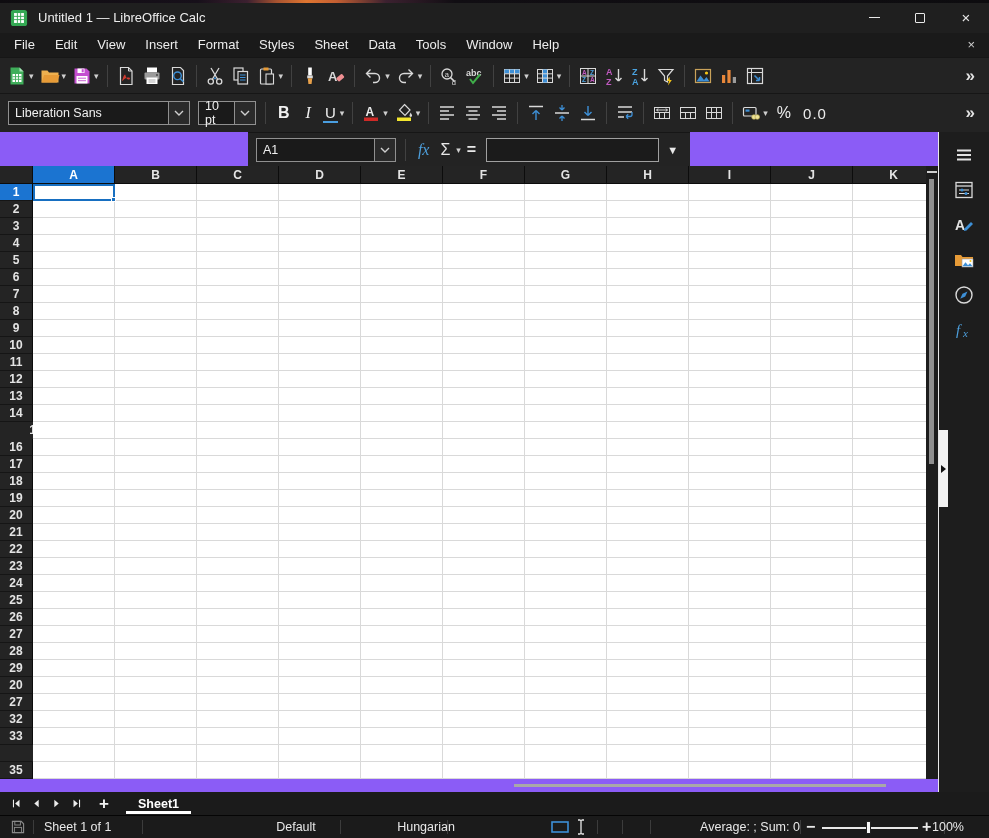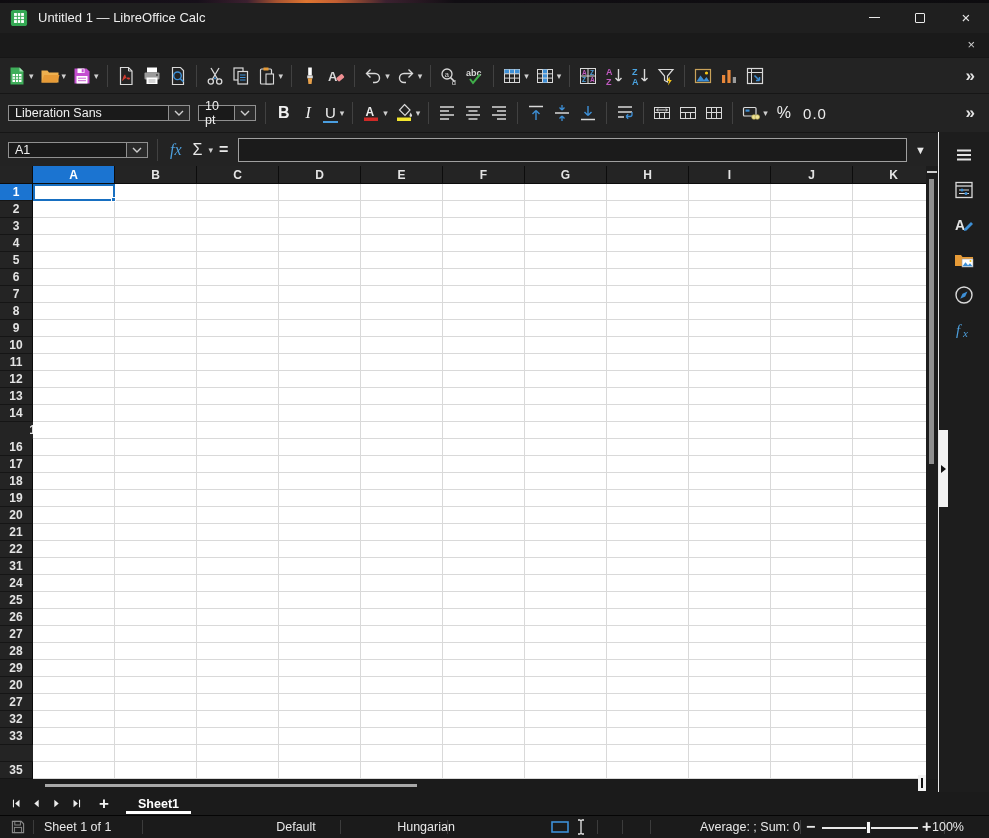--- a/index.html
+++ b/index.html
@@ -34,39 +34,39 @@
   .tb-sep { width:1px; height:22px; background:#414141; margin:0 5px; }
   .dd { font-size:9px; color:#cfcfcf; margin-left:2px; }
   .g-bold { font-weight:bold; font-size:16px; color:#f0f0f0; padding:0 4px; }
   .g-italic { font-style:italic; font-family:"Liberation Serif", serif; font-size:16px; color:#f0f0f0; padding:0 6px; }
   .g-underline { font-size:15px; color:#f0f0f0; border-bottom:2px solid #4a9ee0; padding:0 2px; line-height:1.15; }
   .g-percent { font-size:16px; color:#ececec; padding:0 3px; }
   .g-number { font-size:15px; color:#ececec; padding:0 3px; letter-spacing:1px; }
   .overflow-btn { margin-left:auto; margin-right:10px; font-size:17px; font-weight:bold; color:#e3e3e3; }
 
   
-  .combo { display:flex; align-items:stretch; border:1px solid #909090; background:#1a1a1a; height:16px; }
+  .combo { display:flex; align-items:stretch; border:1px solid #909090; background:#1a1a1a; height:24px; }
   .combo-field { display:flex; align-items:center; padding:0 6px; font-size:12.5px; color:#f0f0f0; flex:1; }
   .combo-btn { width:21px; display:flex; align-items:center; justify-content:center; border-left:1px solid #909090; background:#2a2a2a; }
   .combo-btn svg { width:10px; height:6px; }
   .font-name-combo { width:182px; margin:0 4px; }
   .font-size-combo { width:58px; margin:0 4px; }
   .name-box-combo { width:140px; margin:0 4px; }
 
   
   .formulabar { height:34px; background:#232323; border-top:1px solid #161616; display:flex; align-items:center; padding:0 4px; }
   .fx-label { color:#4d9fdc; font-style:italic; font-family:"Liberation Serif", serif; font-size:16px; padding:0 7px; }
   .sigma-label { color:#e8e8e8; font-size:16px; padding:0 4px; }
   .equals-label { color:#e8e8e8; font-size:16px; padding:0 6px; font-weight:bold; }
   .formula-input { flex:1; height:24px; background:#1b1b1b; border:1px solid #a0a0a0; color:#fff; font-size:12.5px; padding:0 5px; margin-left:4px; }
   .formula-expand { padding:0 8px; color:#e8e8e8; font-size:11px; }
 
   
   .workspace { display:flex; height:660px; }
-  .ws-left { width:938px; display:flex; flex-direction:column; }
+  .ws-left { width:938px; display:flex; flex-direction:column;align-items:center; }
   .grid-zone { height:613px; display:flex; }
 
   .grid { position:relative; width:926px; height:613px; background:#fff; overflow:hidden; }
   .col-headers { display:flex; height:18px; width:935px; background:#242424; }
   .corner-box { flex:0 0 33px; background:#242424; border-right:1px solid #0c0c0c; border-bottom:1px solid #0c0c0c; }
   .col-h { flex:0 0 82px; display:flex; align-items:center; justify-content:center; color:#e4e4e4; font-size:12px; font-weight:bold; border-right:1px solid #0c0c0c; border-bottom:1px solid #0c0c0c; }
   .col-h.selected { background:#1b74d1; color:#ffffff; }
   .row-headers { position:absolute; left:0; top:18px; width:33px; background:#242424; }
   .row-h { height:17px; display:flex; align-items:center; justify-content:center; color:#e4e4e4; font-size:12px; font-weight:bold; border-right:1px solid #0c0c0c; border-bottom:1px solid #151515; }
   .row-h.selected { background:#1b74d1; color:#fff; }
@@ -132,20 +132,33 @@
           <i class="minimize-glyph"></i>
         </span>
       <span class="win-btn">
           <i class="maximize-glyph"></i>
         </span>
       <span class="win-btn close-glyph">×</span>
     </div>
   </div>
 
   <div class="menubar">
+    <span id="menu-items" style="display: flex;">
+        <span class="menu-item">File</span>
+        <span class="menu-item">Edit</span>
+        <span class="menu-item">View</span>
+        <span class="menu-item">Insert</span>
+        <span class="menu-item">Format</span>
+        <span class="menu-item">Styles</span>
+        <span class="menu-item">Sheet</span>
+        <span class="menu-item">Data</span>
+        <span class="menu-item">Tools</span>
+        <span class="menu-item">Window</span>
+        <span class="menu-item">Help</span>
+      </span>
     <span class="doc-close">×</span>
   </div>
 
   <div class="toolbar standard" id="standard-toolbar">
       <span class="tb-btn">
         <span style="display: flex;">
           <svg viewBox="0 0 20 20">
             <path d="M3.5 1.5h9l4 4v13h-13z" fill="#3fae5a"></path>
             <path d="M12.5 1.5l4 4h-4z" fill="#a9e2b8"></path>
             <rect x="5.5" y="8" width="9" height="8" fill="#fff"></rect>
@@ -588,21 +601,21 @@
               <span class="row-h" style="display: flex;">13</span>
               <span class="row-h" style="display: flex;">14</span>
               <span class="row-h" style="display: flex; margin-left: 36px;">15</span>
               <span class="row-h" style="display: flex;">16</span>
               <span class="row-h" style="display: flex;">17</span>
               <span class="row-h" style="display: flex;">18</span>
               <span class="row-h" style="display: flex;">19</span>
               <span class="row-h" style="display: flex;">20</span>
               <span class="row-h" style="display: flex;">21</span>
               <span class="row-h" style="display: flex;">22</span>
-              <span class="row-h" style="display: flex;">31</span>
+              <span class="row-h" style="display: flex;">23</span>
               <span class="row-h" style="display: flex;">24</span>
               <span class="row-h" style="display: flex;">25</span>
               <span class="row-h" style="display: flex;">26</span>
               <span class="row-h" style="display: flex;">27</span>
               <span class="row-h" style="display: flex;">28</span>
               <span class="row-h" style="display: flex;">29</span>
               <span class="row-h" style="display: flex;">20</span>
               <span class="row-h" style="display: flex;">27</span>
               <span class="row-h" style="display: flex;">32</span>
               <span class="row-h" style="display: flex;">33</span>

